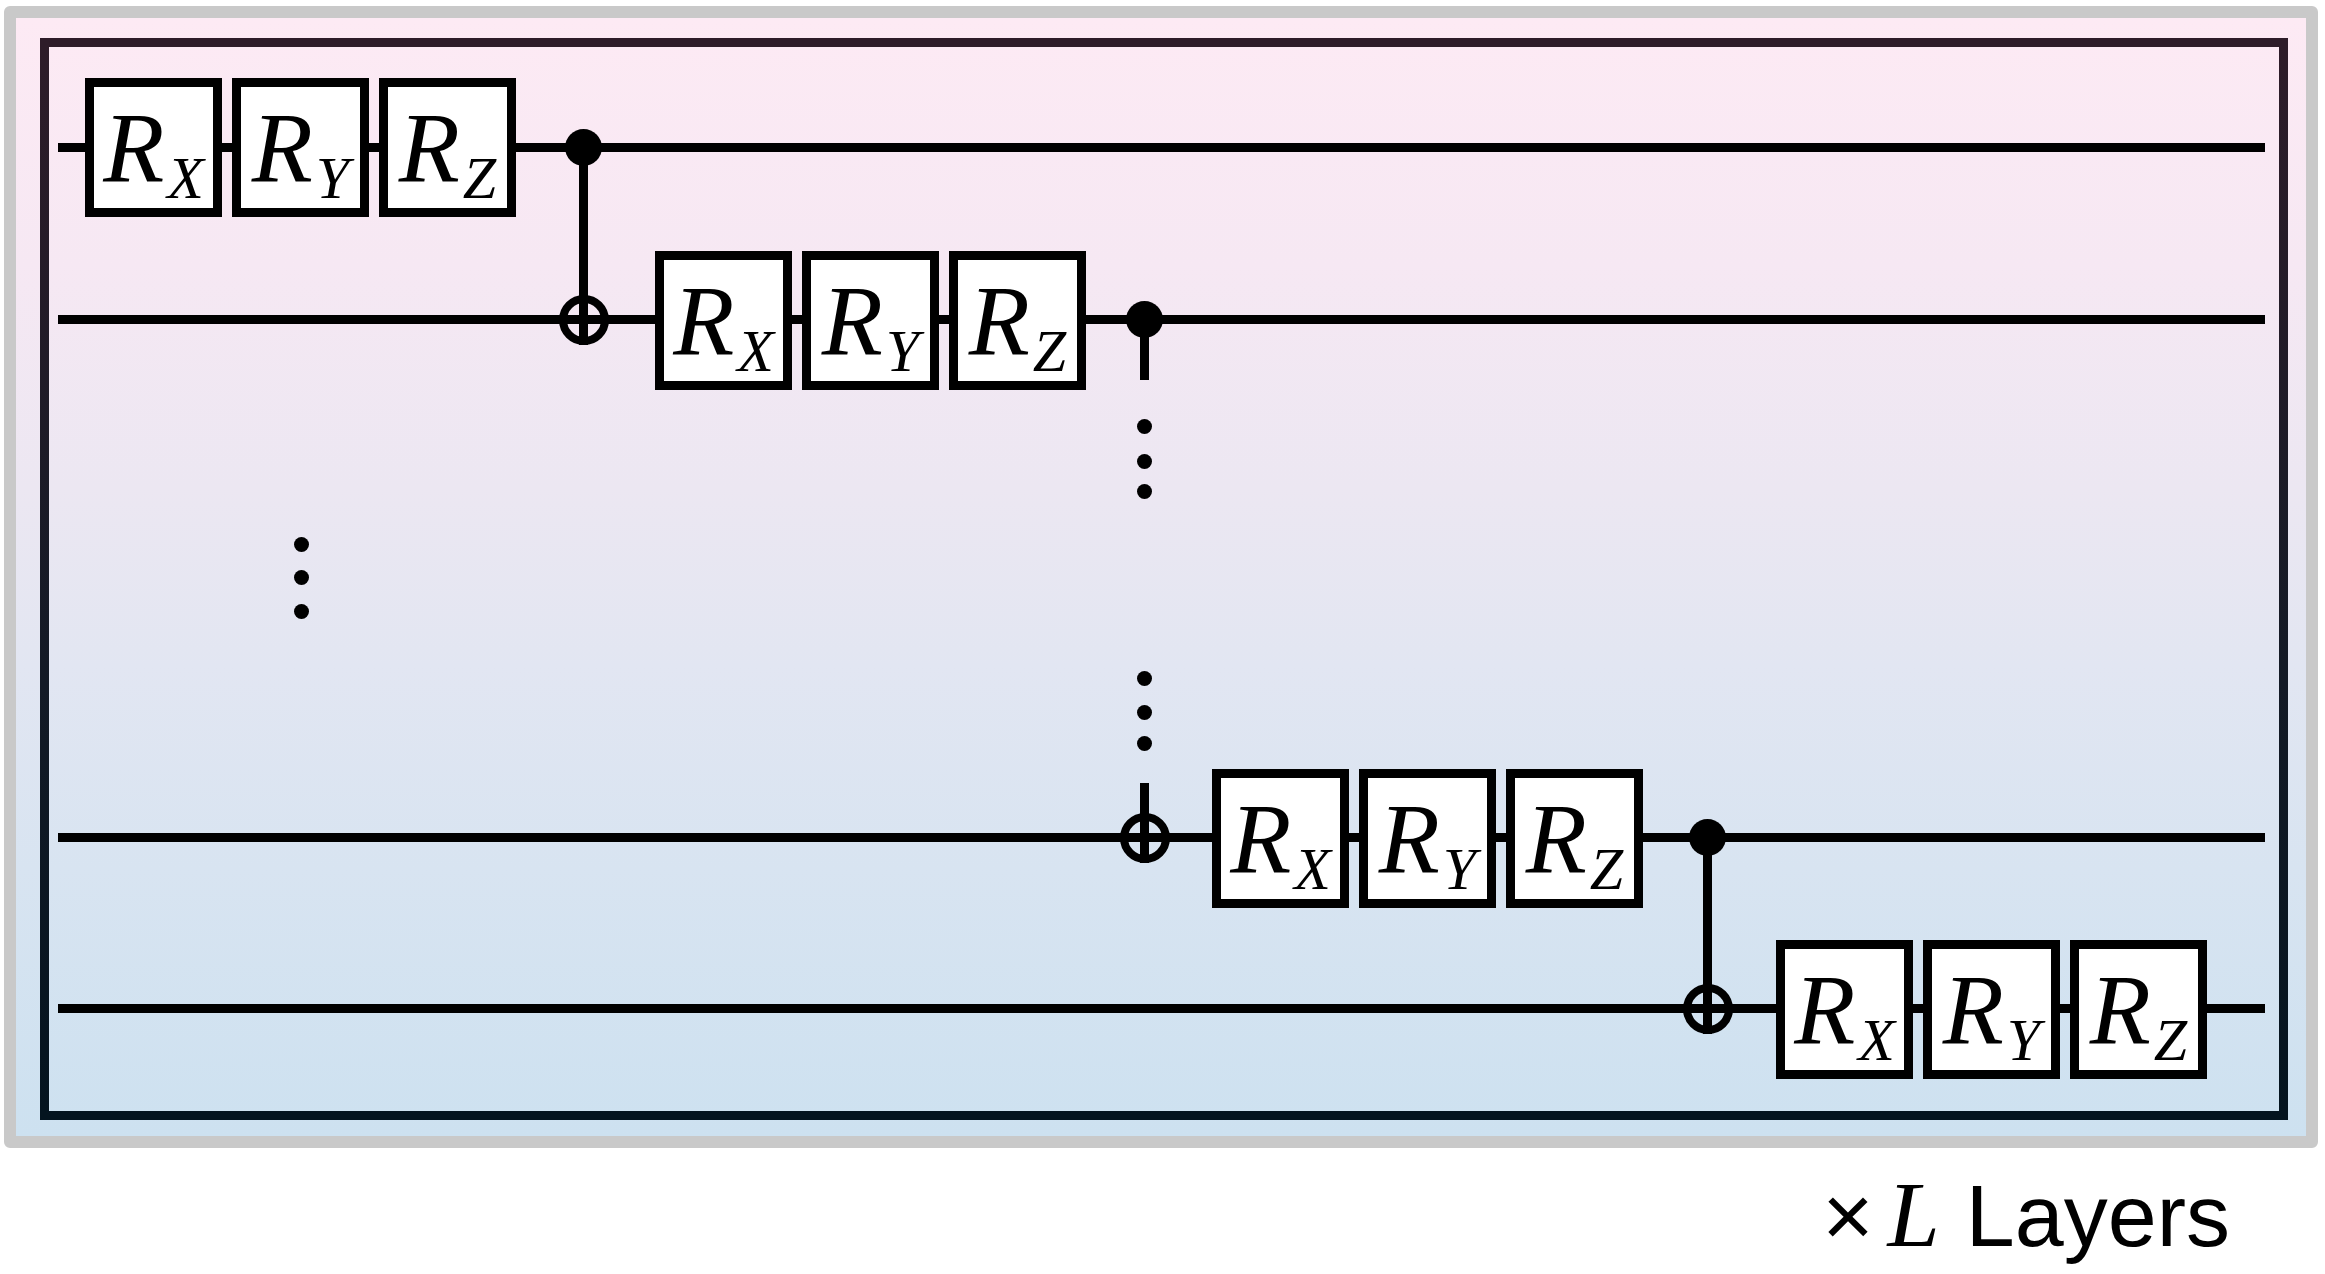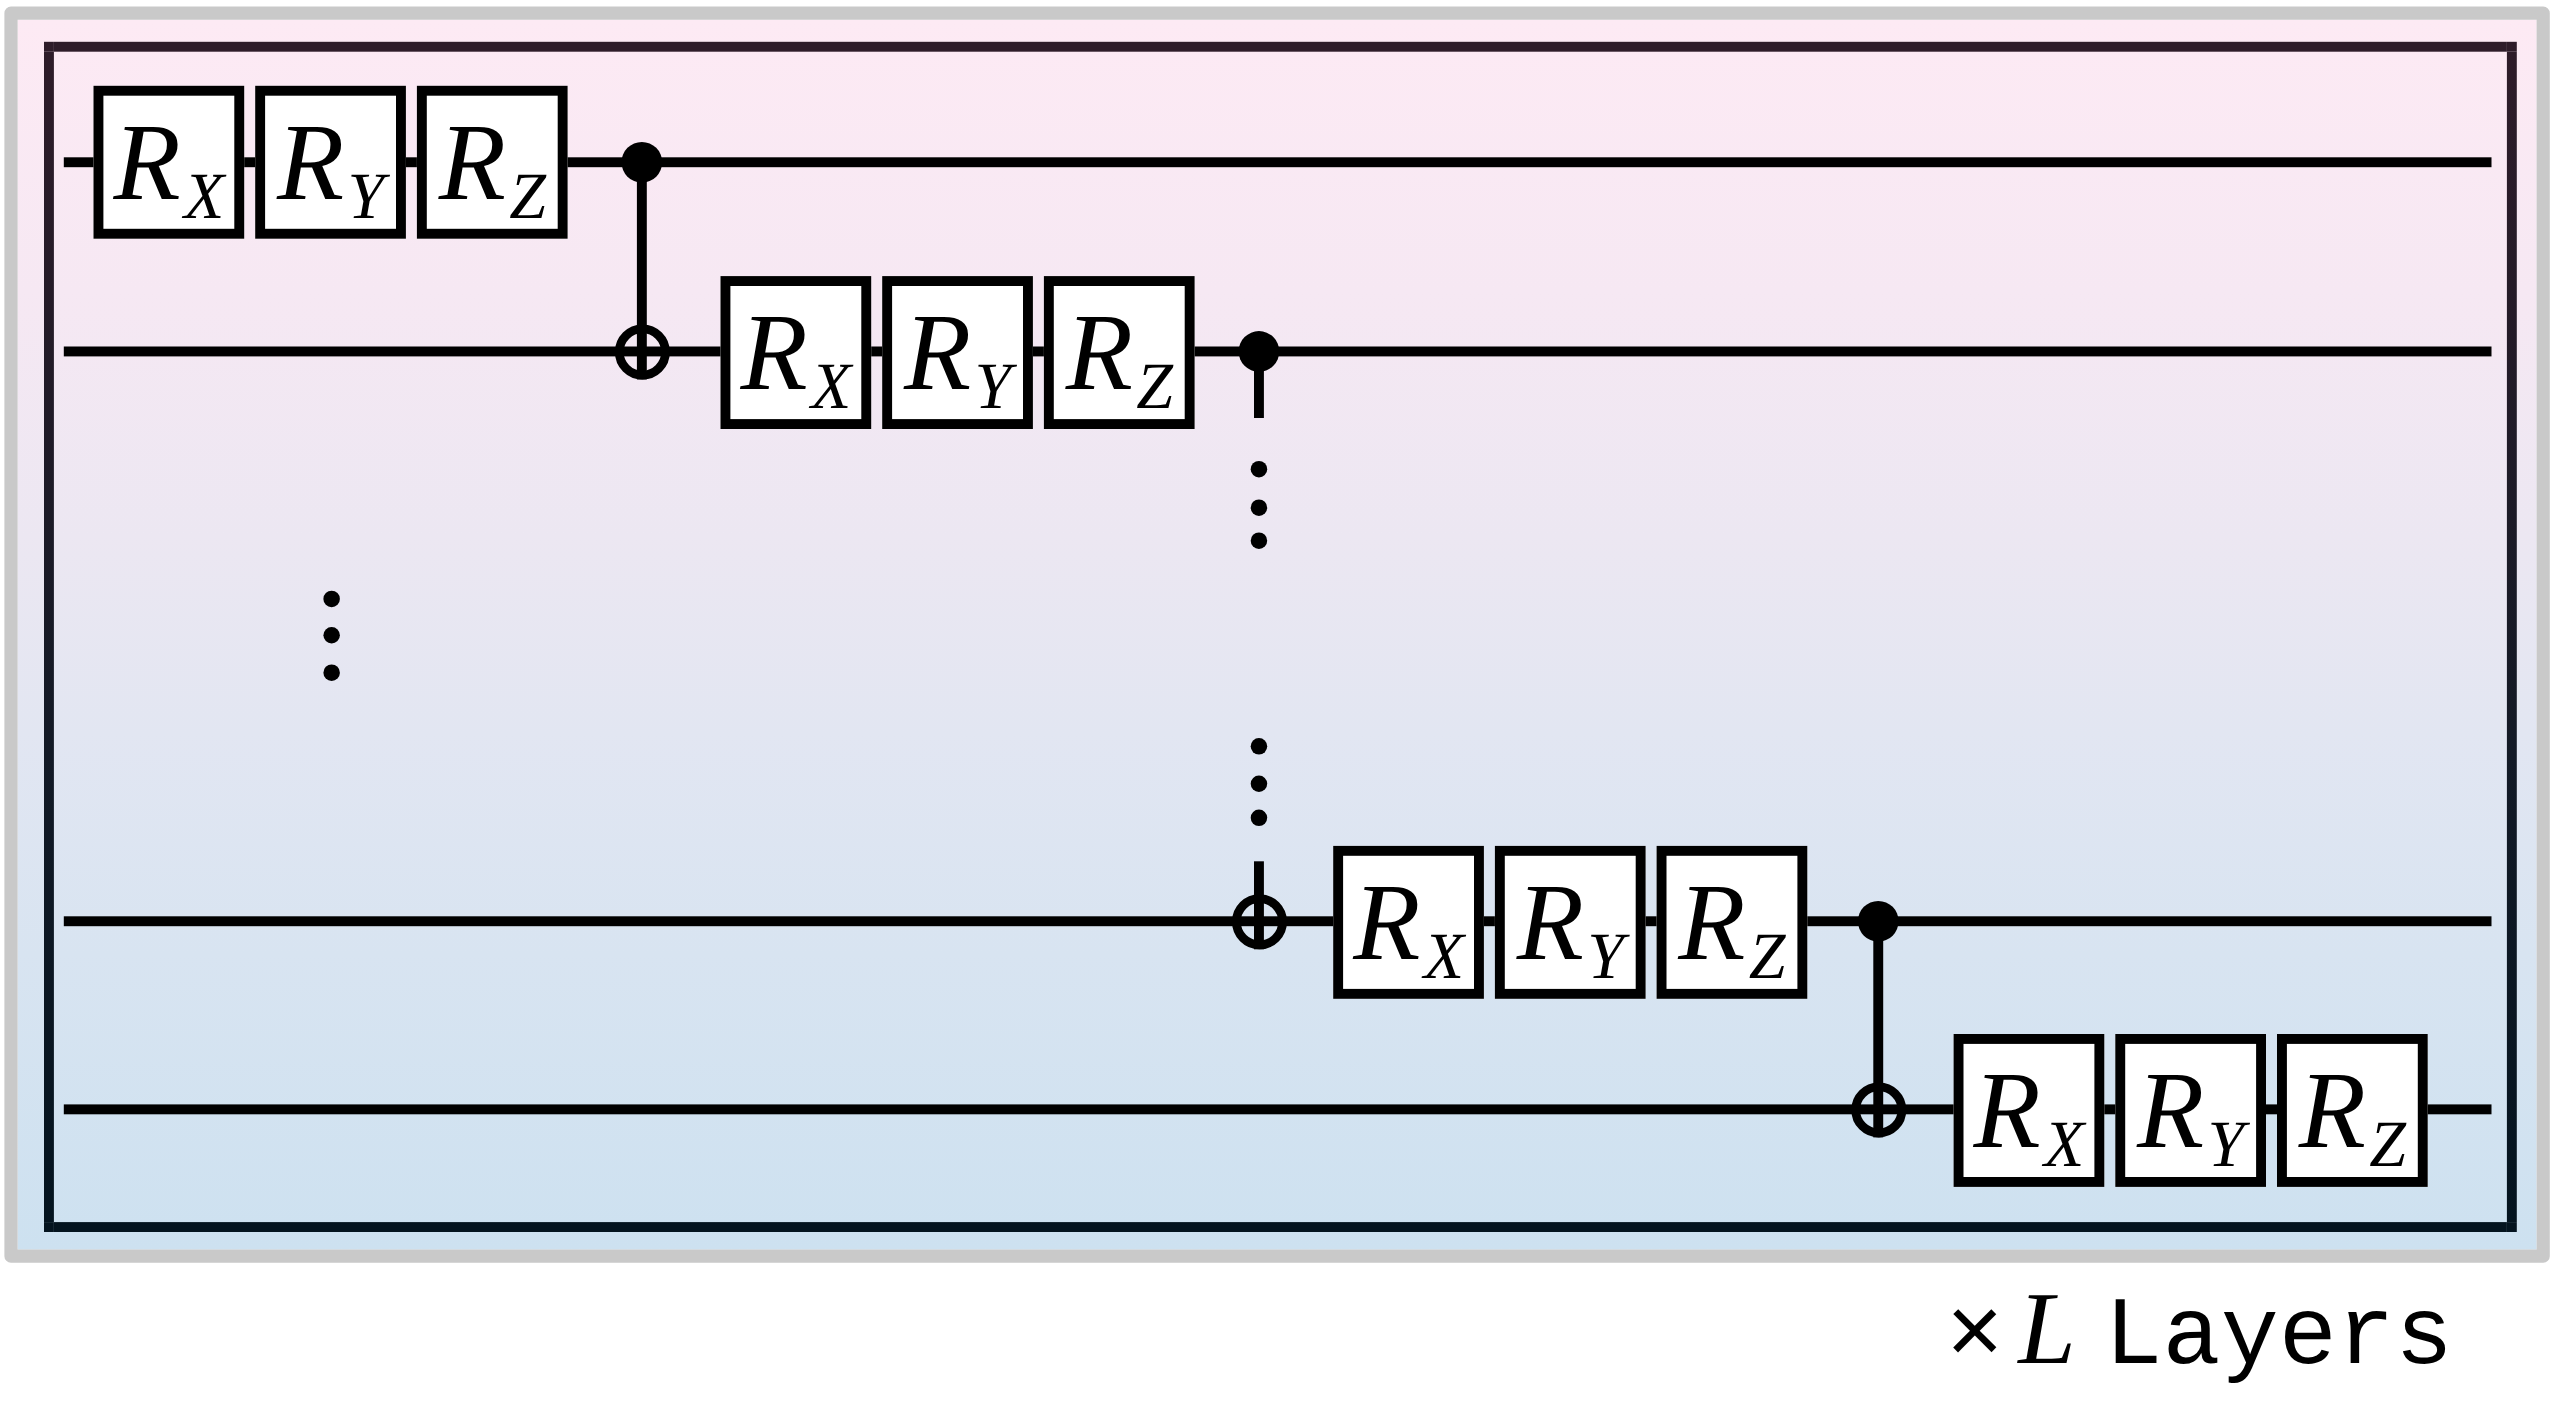--- a/index.html
+++ b/index.html
@@ -88,21 +88,21 @@
     right: 95px;
     bottom: 8px;
     display: flex;
     align-items: baseline;
     color: #000000;
     font-size: 88px;
     line-height: 1.1;
   }
   .caption .times { font-family: "Liberation Sans", sans-serif; margin-right: 14px; }
   .caption .lvar  { font-family: "Liberation Serif", serif; font-style: italic; font-size: 94px; margin-right: 26px; }
-  .caption .word  { font-family: Liberation Mono, monospace; }
+  .caption .word  { font-family: Liberation Sans, sans-serif; }
 </style>
 </head>
 <body>
 
 <div class="stage">
 
   <div class="panel"></div>
   <div class="frame"></div>
 
   <div class="wire" style="top:143px;"></div>

